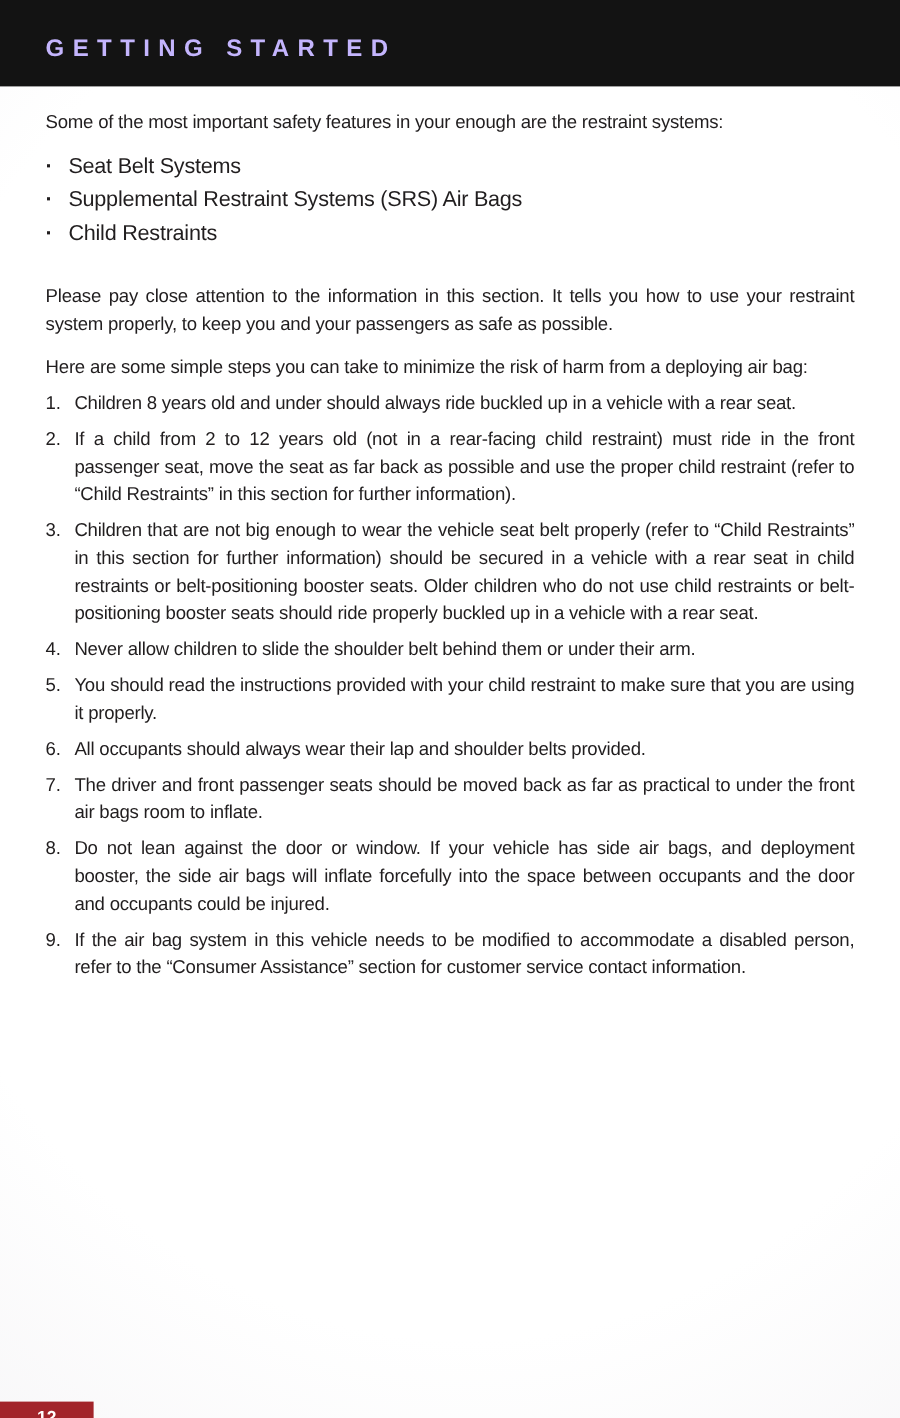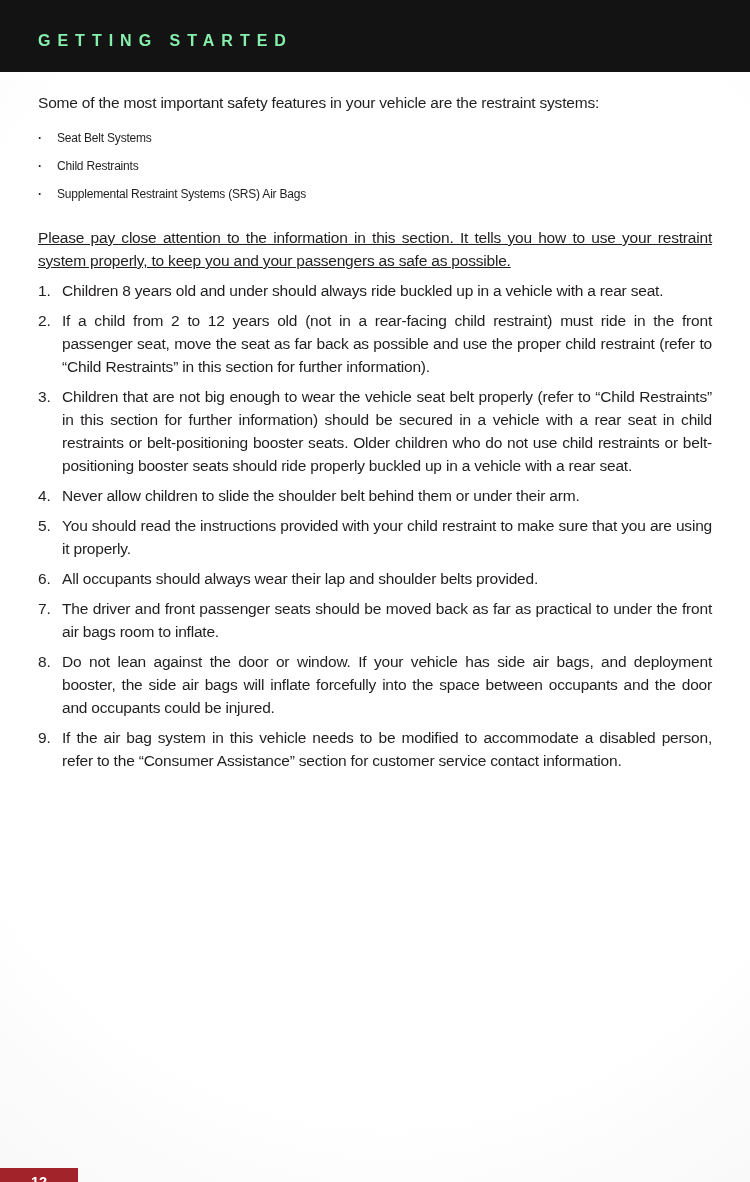--- a/index.html
+++ b/index.html
@@ -12,23 +12,23 @@
     color:#211e1f;
   }
   .topbar{
     height:72px;
     background:#131313;
     display:flex;
     align-items:center;
   }
   .chapter-title{
     margin:10px 0 0 38px;
-    font-size:16px;
+    font-size:20px;
     font-weight:bold;
-    color:#86efac;
+    color:#c4b5fd;
     letter-spacing:7px;
     line-height:1;
   }
   .section-title{
     margin:30px 38px 0 38px;
     font-size:21px;
     font-weight:bold;
     letter-spacing:2px;
     color:#1c191a;
     line-height:24px;
@@ -49,21 +49,21 @@
     line-height:21px;
   }
   .features-list{
     margin:13px 38px 0 38px;
     padding:0;
     list-style:none;
   }
   .features-list .list-item{
     display:flex;
     margin-top:5px;
-    font-size:12px;
+    font-size:18px;
     line-height:23px;
     letter-spacing:-0.2px;
   }
   .bullet{
     width:19px;
     flex:0 0 19px;
     text-align:left;
   }
   .bullet::before{content:"\00B7";font-weight:bold;}
   .steps-list{
@@ -103,41 +103,42 @@
 </head>
 <body>
 
 <div class="page">
 
   <div class="topbar">
     <div class="chapter-title">GETTING STARTED</div>
   </div>
 
 
-  <p class="body-text">Some of the most important safety features in your vehicle are the restraint systems:</p>
+  <p class="body-text">Some of the most important safety features in your enough are the restraint systems:</p>
 
 
   <ul class="features-list">
     <li class="list-item">
       <span class="bullet"></span>
       <span>Seat Belt Systems</span>
     </li>
     <li class="list-item">
       <span class="bullet"></span>
-      <span>Child Restraints</span>
+      <span>Supplemental Restraint Systems (SRS) Air Bags</span>
     </li>
     <li class="list-item">
       <span class="bullet"></span>
-      <span>Supplemental Restraint Systems (SRS) Air Bags</span>
+      <span>Child Restraints</span>
     </li>
   </ul>
 
 
 
-  <p class="body-text" style="margin-top:20px;text-decoration:underline;">Please pay close attention to the information in this section. It tells you how to use your restraint system properly, to keep you and your passengers as safe as possible.</p>
+  <p class="body-text" style="margin-top:30px;">Please pay close attention to the information in this section. It tells you how to use your restraint system properly, to keep you and your passengers as safe as possible.</p>
+  <p class="body-text" style="margin-top:13px;">Here are some simple steps you can take to minimize the risk of harm from a deploying air bag:</p>
 
   <div class="steps-list">
     <div class="list-item">
       <span class="step-number">1.</span>
       <div class="step-text">Children 8 years old and under should always ride buckled up in a vehicle with a rear seat.</div>
     </div>
     <div class="list-item">
       <span class="step-number">2.</span>
       <div class="step-text">If a child from 2 to 12 years old (not in a rear-facing child restraint) must ride in the front passenger seat, move the seat as far back as possible and use the proper child restraint (refer to “Child Restraints” in this section for further information).</div>
     </div>

